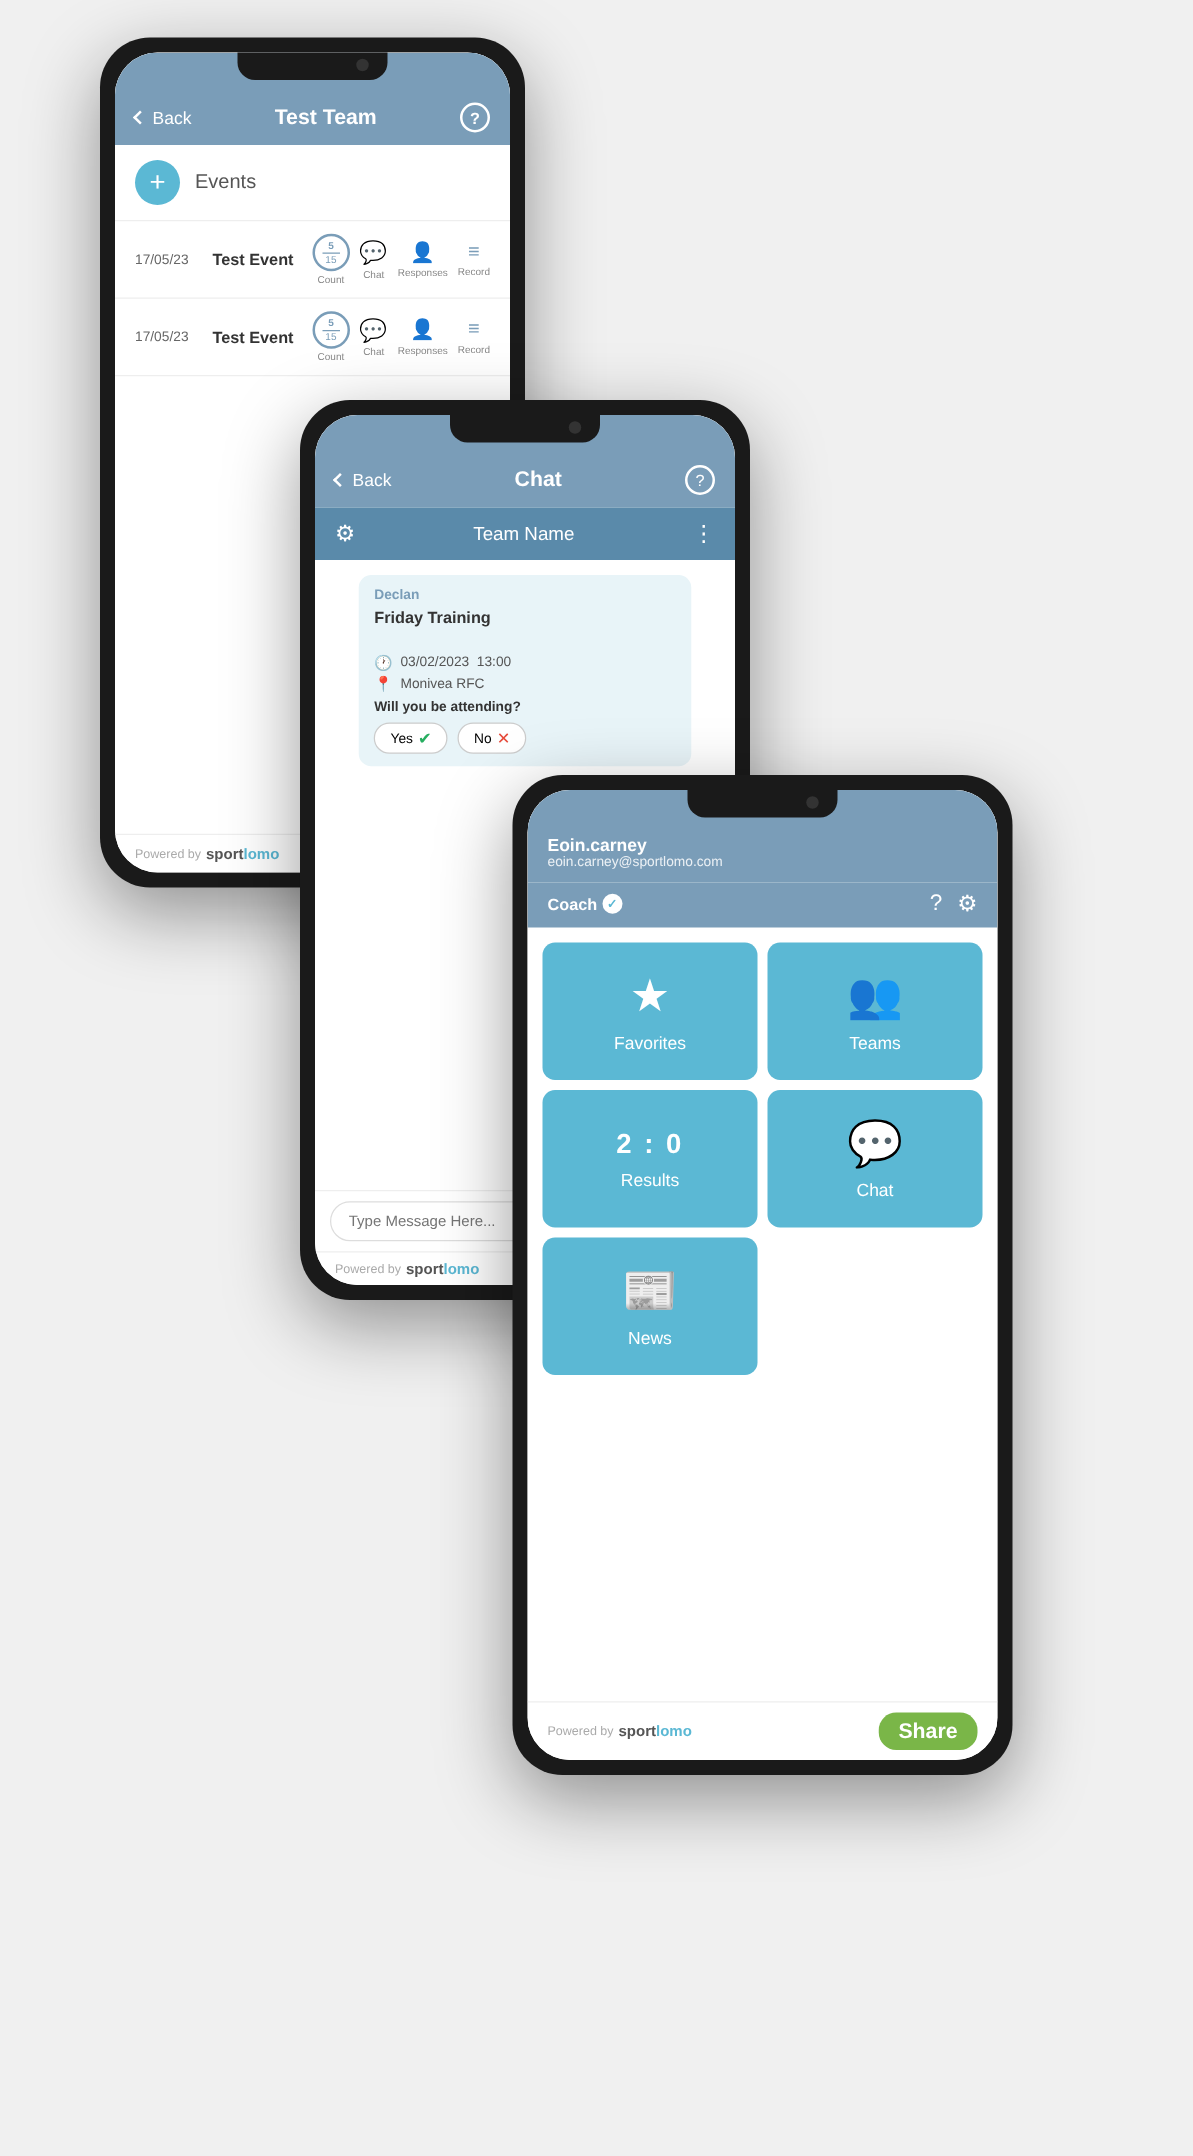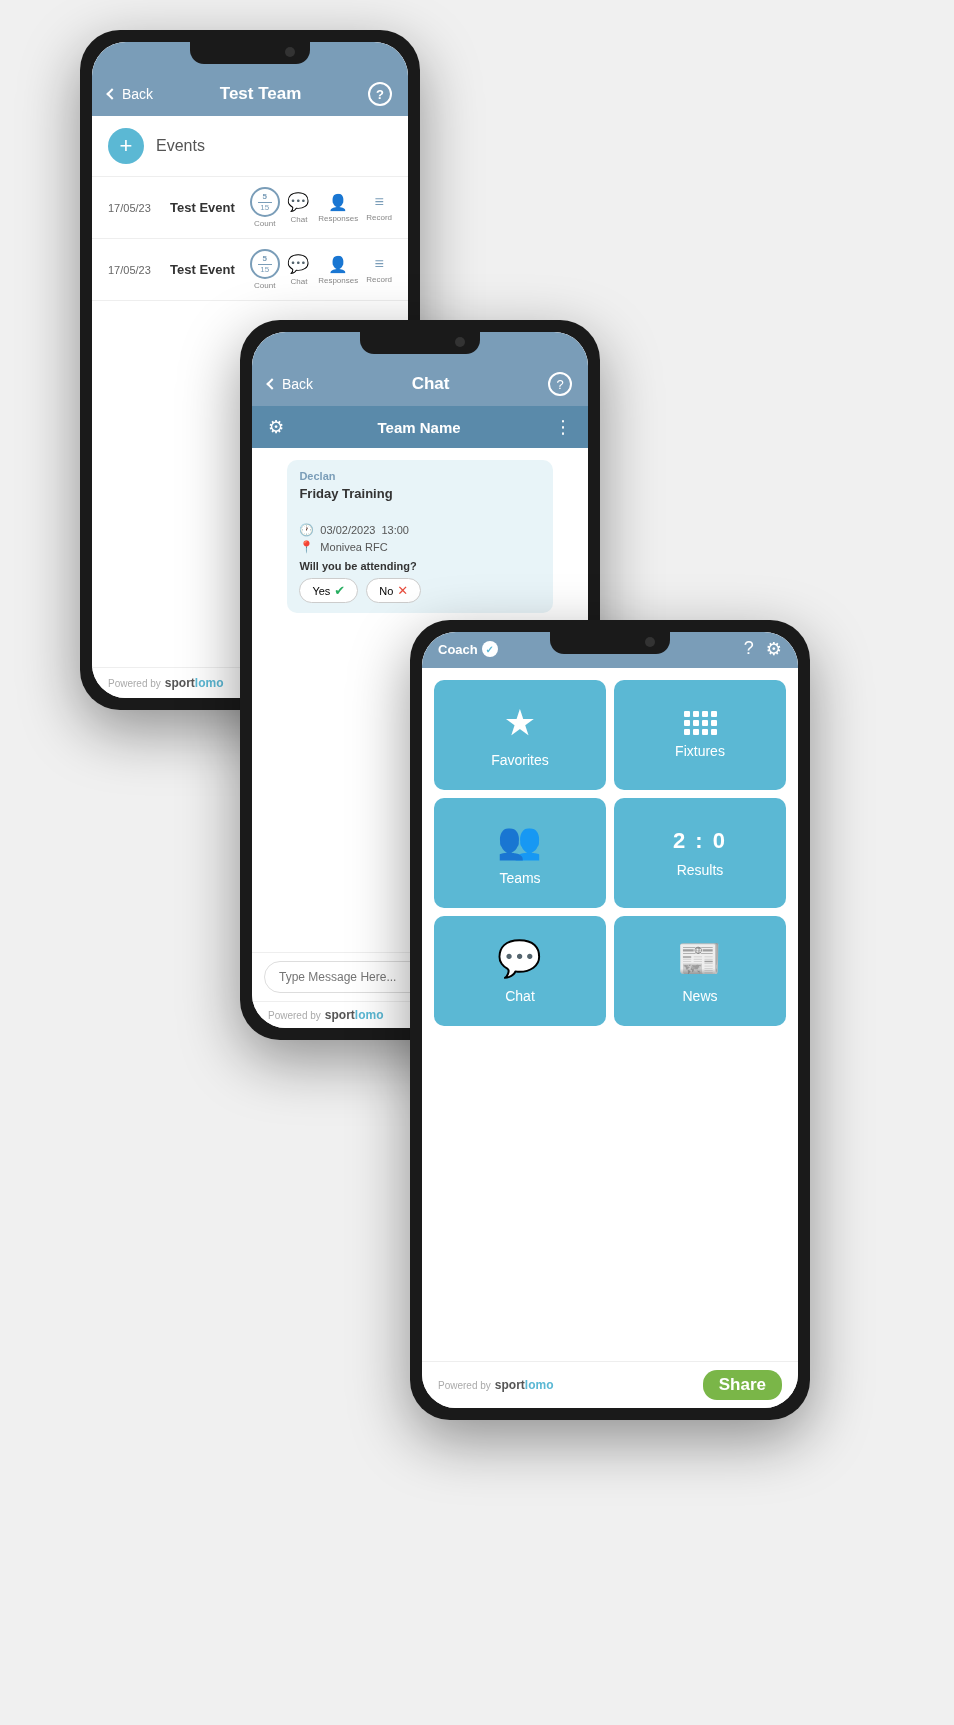--- a/index.html
+++ b/index.html
@@ -278,21 +278,21 @@
       align-items: center;
       justify-content: space-between;
     }
     .p2-gear {
       color: white;
       font-size: 18px;
     }
     .p2-team-name {
       color: white;
       font-size: 15px;
-      font-weight: 700;
+      font-weight: 400;
     }
     .p2-dots {
       color: white;
       font-size: 18px;
     }
     .p2-chat-area {
       flex: 1;
       padding: 12px;
       overflow: hidden;
     }
@@ -686,55 +686,42 @@
           </span>
         </div>
       </div>
     </div>
   </div>
 
   <div class="phone phone-3">
     <div class="phone-inner">
       <div class="phone-content">
 
+        <div class="p3-user-bar">
+          <div class="p3-username">Eoin.carney</div>
+          <div class="p3-email">eoin.carney@sportlomo.com</div>
+        </div>
         <div class="p3-role-bar">
           <div class="p3-role">
             <span>Coach</span>
             <span class="p3-check-icon">✓</span>
           </div>
           <div class="p3-top-icons">
             <span class="p3-help-icon">?</span>
             <span class="p3-gear-icon">⚙</span>
           </div>
         </div>
 
         <div class="p3-grid">
 
           <div class="p3-tile">
             <span class="p3-tile-icon">★</span>
             <span class="p3-tile-label">Favorites</span>
           </div>
 
-          <div class="p3-tile">
-            <div class="fixtures-icon">
-              <div class="dot"></div>
-                <div class="dot"></div>
-                <div class="dot"></div>
-                <div class="dot"></div>
-              <div class="dot"></div>
-                <div class="dot"></div>
-                <div class="dot"></div>
-                <div class="dot"></div>
-              <div class="dot"></div>
-                <div class="dot"></div>
-                <div class="dot"></div>
-                <div class="dot"></div>
-            </div>
-            <span class="p3-tile-label">Fixtures</span>
-          </div>
 
           <div class="p3-tile">
             <span class="p3-tile-icon">👥</span>
             <span class="p3-tile-label">Teams</span>
           </div>
 
           <div class="p3-tile">
             <div class="results-badge">2 : 0</div>
             <span class="p3-tile-label">Results</span>
           </div>

